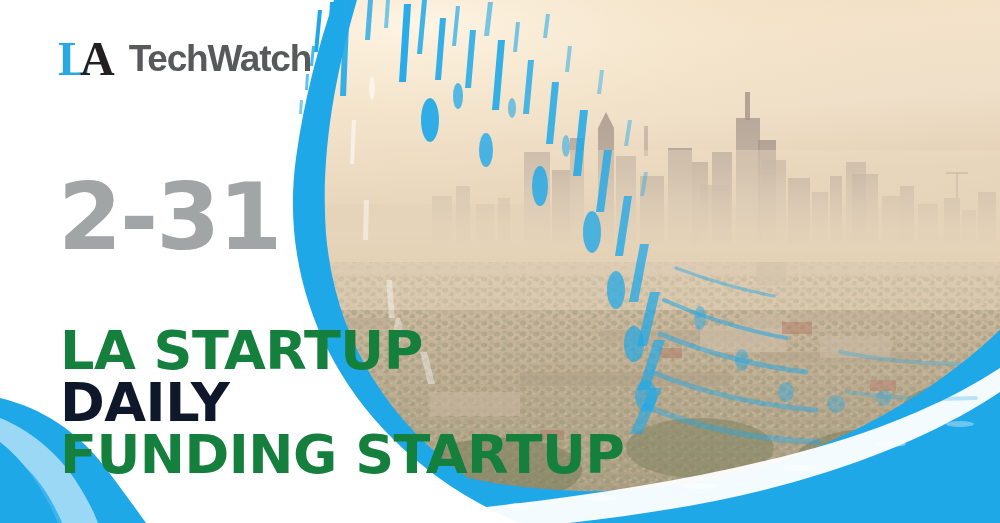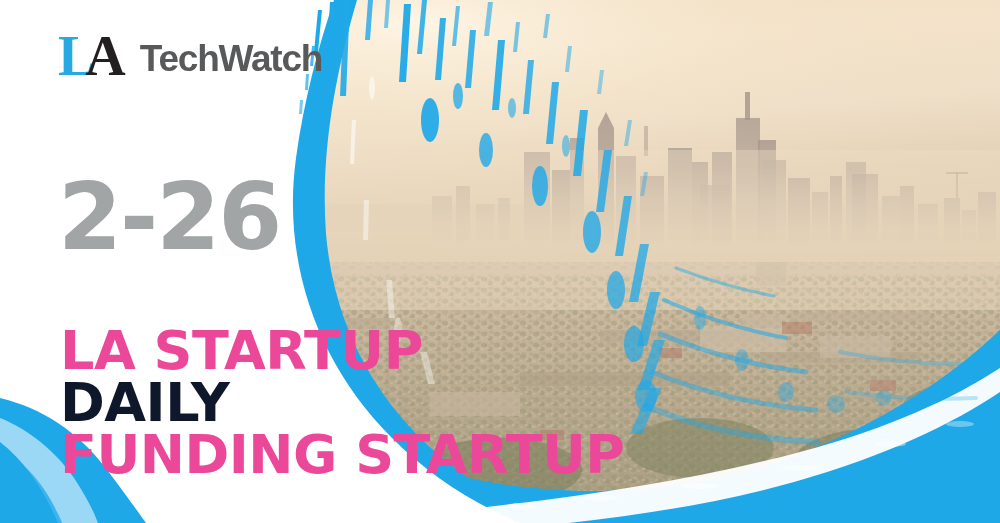--- a/index.html
+++ b/index.html
@@ -61,21 +61,21 @@
     position: absolute;
     left: 58px;
     top: 18px;
     display: flex;
     align-items: baseline;
     white-space: nowrap;
   }
   .logo-la {
     font-family: "Liberation Serif", serif;
     font-weight: bold;
-    font-size: 56px;
+    font-size: 48px;
     line-height: 1;
     letter-spacing: -10px;
     display: inline-block;
   }
   .logo-l { color: #29a9e1; }
   .logo-a { color: #231f20; }
   .logo-word {
     font-family: "Liberation Sans", sans-serif;
     font-weight: bold;
     font-size: 37px;
@@ -108,21 +108,21 @@
     left: 60px;
     top: 325px;
     white-space: nowrap;
   }
   .headline-row {
     font-family: "DejaVu Sans", sans-serif;
     font-weight: bold;
     font-size: 54px;
     line-height: 52px;
     letter-spacing: -0.5px;
-    color: #ec4899;
+    color: #15803d;
     display: block;
   }
   .headline-row.accent {
     color: #0f172a;
   }
 </style>
 </head>
 <body>
 
 <div id="banner">
@@ -439,21 +439,21 @@
 
   <div class="content-layer">
 
     <div class="logo">
       <span class="logo-la">
         <span class="logo-l">L</span><span class="logo-a">A</span>
       </span>
       <span class="logo-word">TechWatch</span>
     </div>
 
-    <div class="date-line">2-26</div>
+    <div class="date-line">2-31</div>
 
     <div class="headline">
       <span class="headline-row">LA STARTUP</span>
       <span class="headline-row accent">DAILY</span>
       <span class="headline-row">FUNDING STARTUP</span>
     </div>
 
   </div>
 </div>
 

